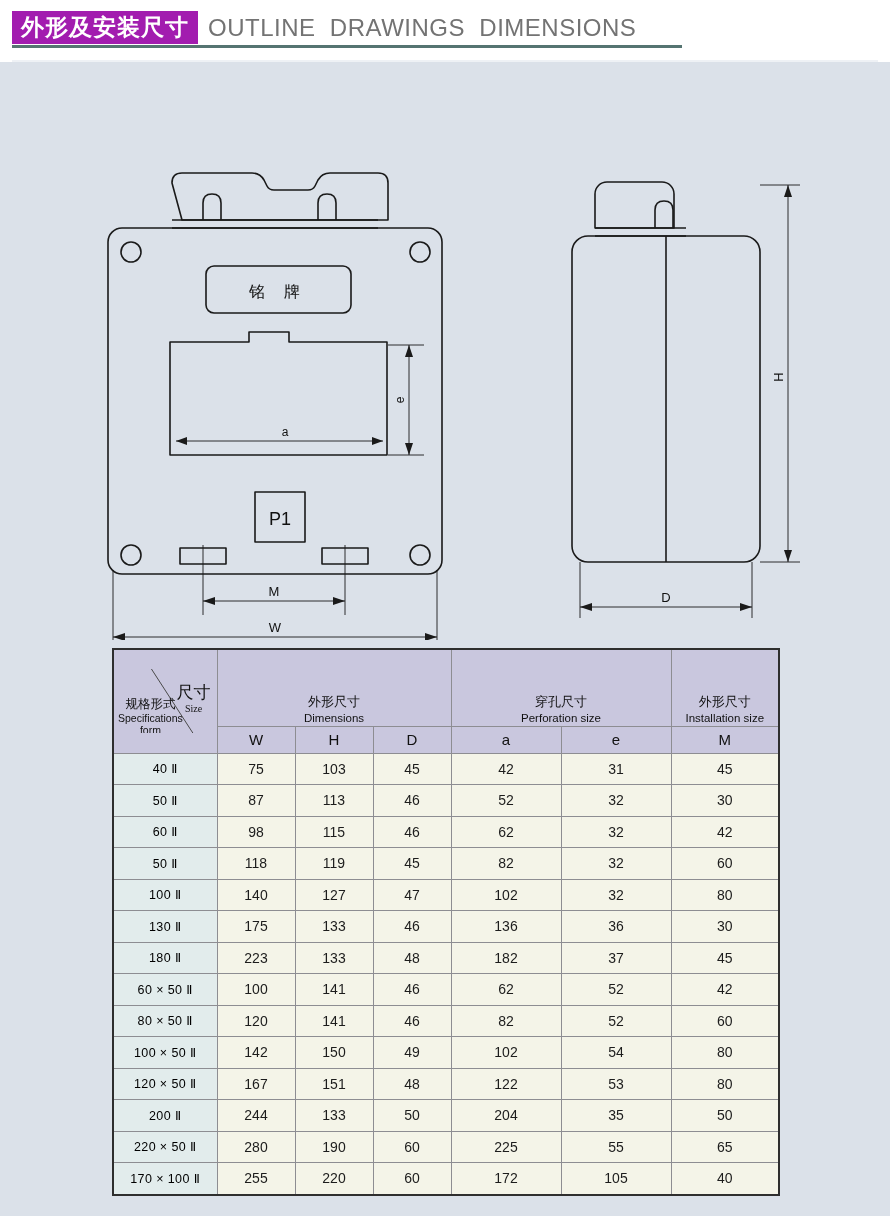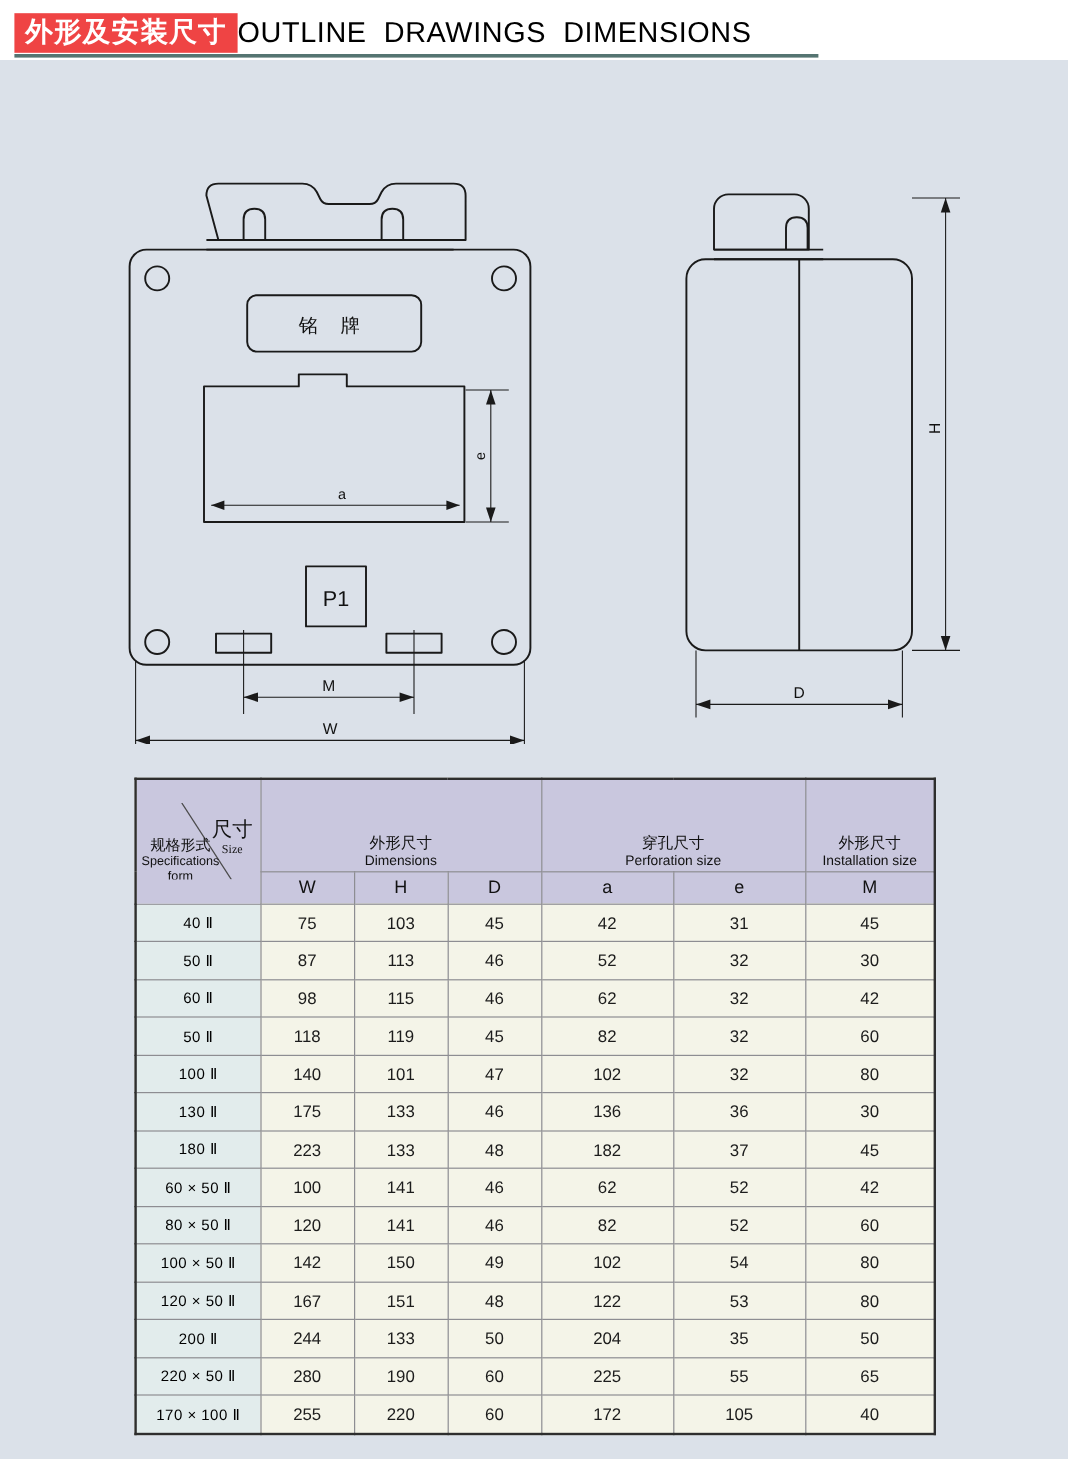--- a/index.html
+++ b/index.html
@@ -26,38 +26,38 @@
   }
   .header-row {
     position: absolute;
     left: 12px;
     top: 11px;
     display: flex;
     align-items: stretch;
     height: 33px;
   }
   .header-badge {
-    background: #ef4444;
+    background: #a21caf;
     color: #ffffff;
     font-size: 23px;
     font-weight: bold;
     letter-spacing: 1px;
     padding: 0 9px;
     display: flex;
     align-items: center;
     line-height: 1;
     font-family: "DejaVu Sans", sans-serif;
   }
   .header-en {
-    color: #000000;
+    color: #737373;
     font-size: 24px;
     letter-spacing: 0.5px;
     display: flex;
     align-items: center;
-    padding-left: 0;
+    padding-left: 10px;
     white-space: pre;
     font-family: "Liberation Sans", sans-serif;
   }
   .header-underline {
     position: absolute;
     left: 12px;
     top: 45px;
     width: 670px;
     height: 3px;
     background: #557471;
@@ -68,22 +68,22 @@
     top: 60px;
     width: 866px;
     height: 2px;
     background: #eef1f5;
   }
 
   
   .drawing-area {
     position: absolute;
     left: 0;
-    top: 50px;
-    width: 890px;
+    top: 70px;
+    width: 760px;
     height: 570px;
     background: #dbe1e9;
   }
   .drawing-area svg { display: block; }
 
   
   .table-wrap {
     position: absolute;
     left: 112px;
     top: 648px;
@@ -104,21 +104,21 @@
     padding: 0;
   }
   .hdr-group {
     background: #c9c7de;
     height: 38px;
     font-size: 11px;
     line-height: 1.25;
   }
   .hdr-group .cn {
     font-size: 13px;
-    font-family: Liberation Serif, serif;
+    font-family: Liberation Mono, monospace;
     display: block;
     margin-top: 45px;
   }
   .hdr-group .en {
     font-size: 11.5px;
     display: block;
   }
   .hdr-sym {
     background: #c9c7de;
     height: 26px;
@@ -442,21 +442,21 @@
           <td class="val">118</td>
           <td class="val">119</td>
           <td class="val">45</td>
           <td class="val">82</td>
           <td class="val">32</td>
           <td class="val">60</td>
         </tr>
         <tr>
           <td class="rowlabel">100 Ⅱ</td>
           <td class="val">140</td>
-          <td class="val">101</td>
+          <td class="val">127</td>
           <td class="val">47</td>
           <td class="val">102</td>
           <td class="val">32</td>
           <td class="val">80</td>
         </tr>
         <tr>
           <td class="rowlabel">130 Ⅱ</td>
           <td class="val">175</td>
           <td class="val">133</td>
           <td class="val">46</td>

